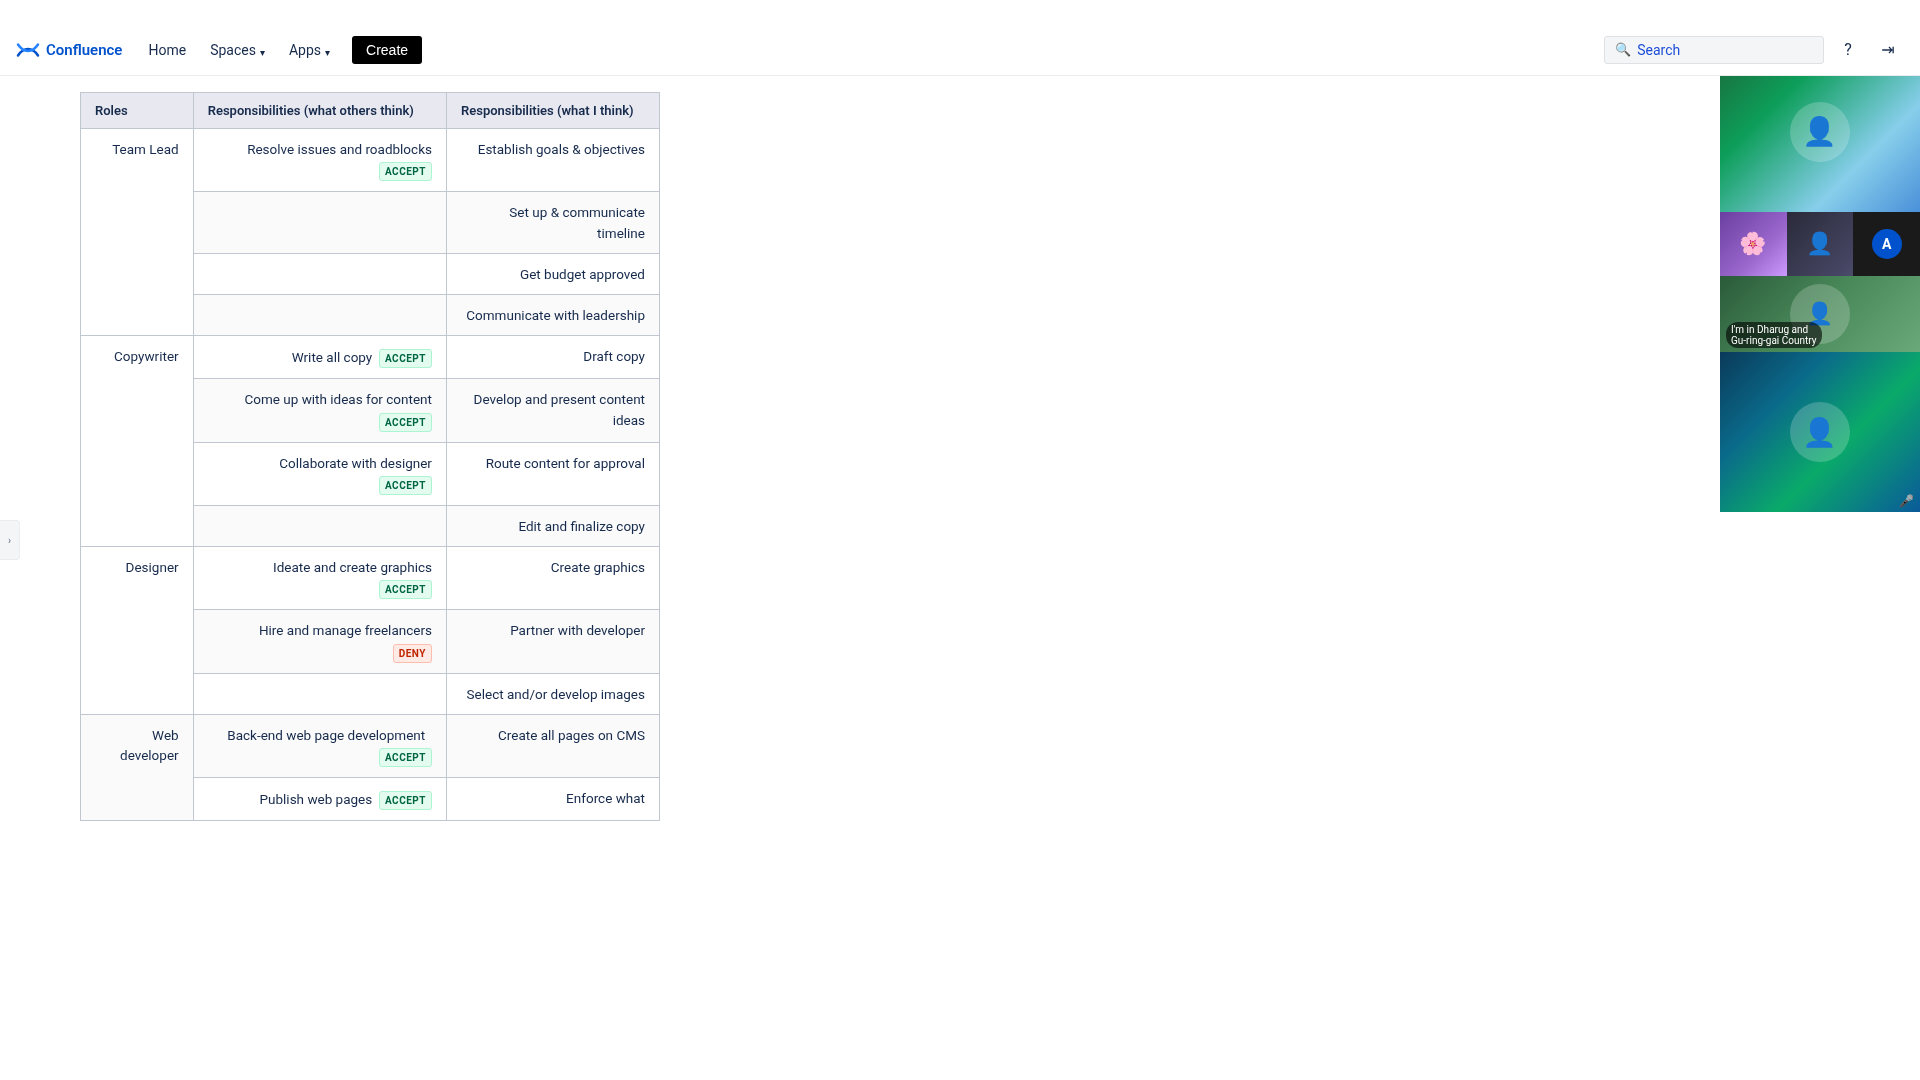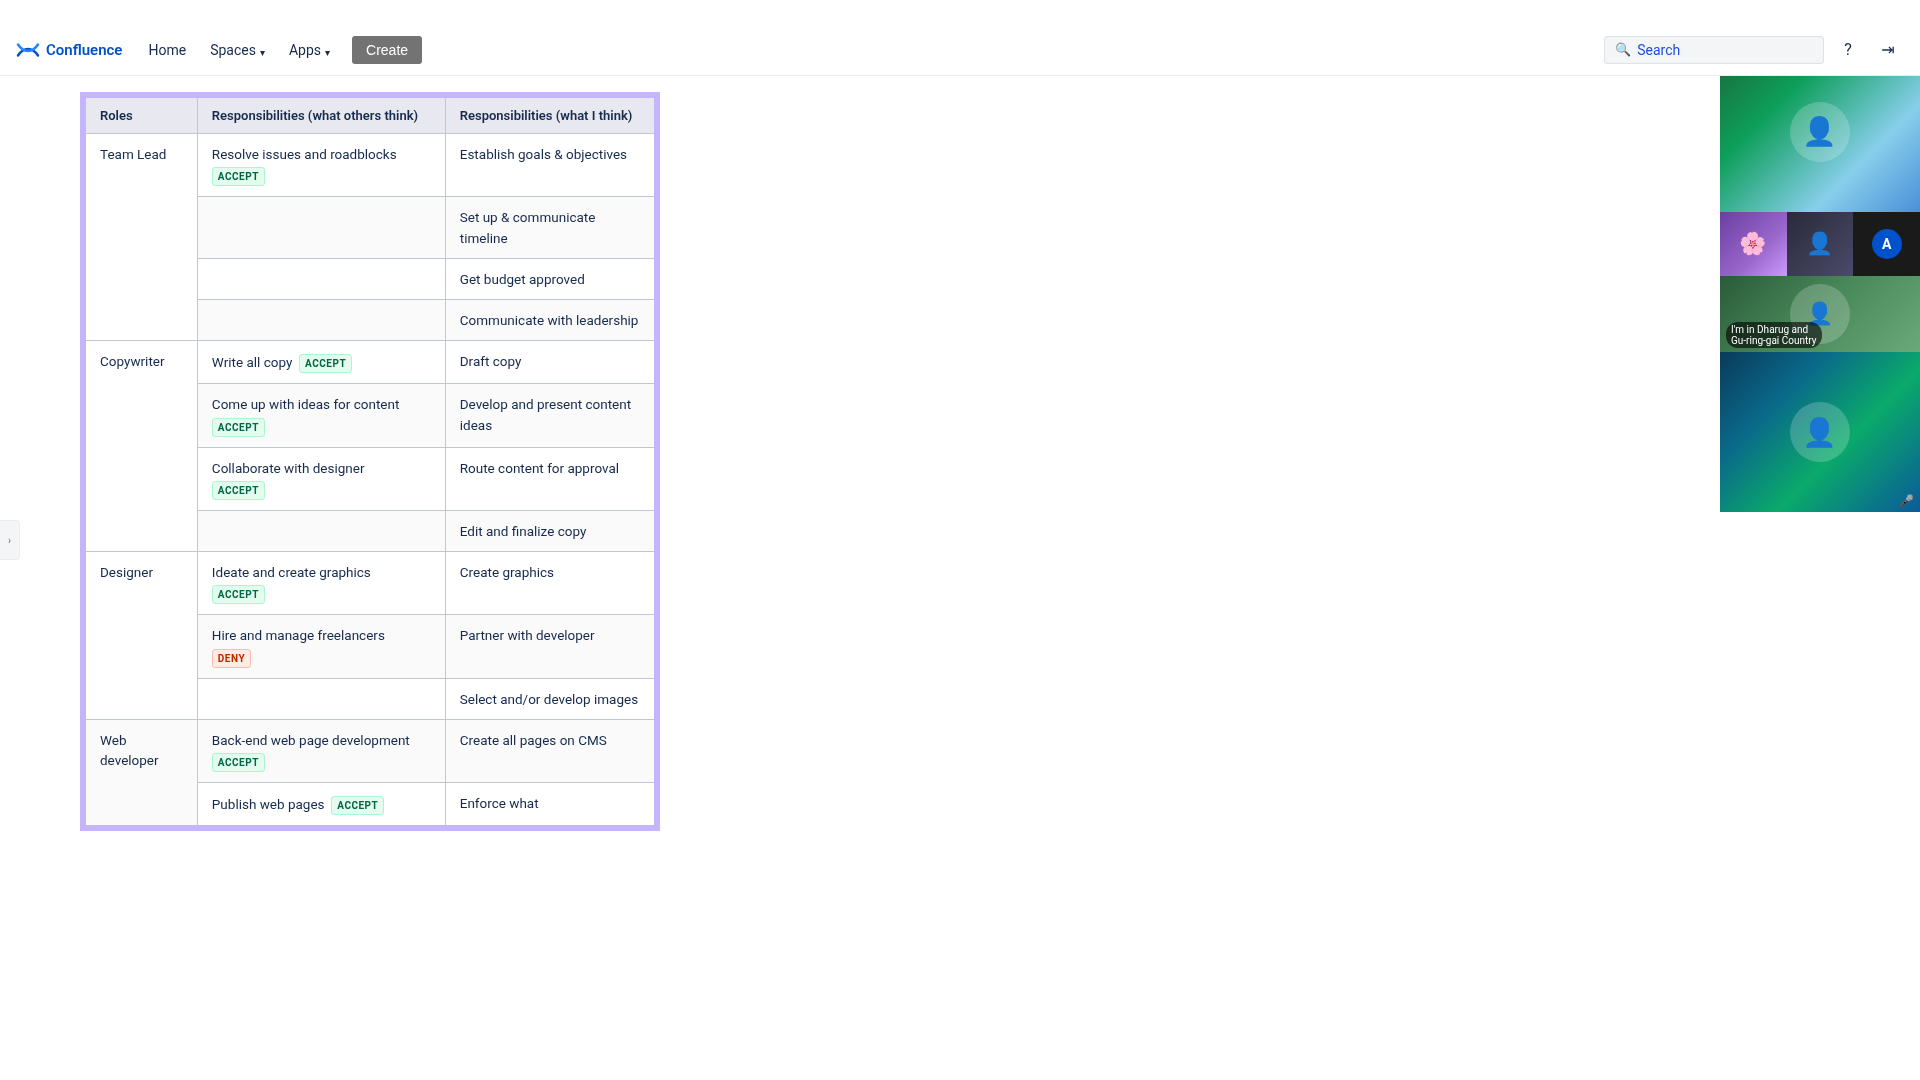--- a/index.html
+++ b/index.html
@@ -14,21 +14,21 @@
     .navbar-logo { display: flex; align-items: center; gap: 6px; margin-right: 16px; }
     .navbar-logo-icon { width: 24px; height: 24px; }
     .navbar-logo-text { font-size: 15px; font-weight: 600; color: #0052CC; }
     .navbar-nav { display: flex; align-items: center; gap: 4px; }
     .nav-item {
       padding: 6px 10px; border-radius: 3px; cursor: pointer;
       font-size: 14px; color: #172B4D; display: flex; align-items: flex-end; gap: 4px;
     }
     .nav-chevron { font-size: 10px; }
     .btn-create {
-      background: #737373; color: #fff; border: none; border-radius: 3px;
+      background: #000000; color: #fff; border: none; border-radius: 3px;
       padding: 6px 14px; cursor: pointer; font-size: 14px; font-weight: 500;
       margin-left: 8px;
     }
     .navbar-right { margin-left: auto; display: flex; align-items: center; gap: 8px; }
     .search-box {
       display: flex; align-items: center; gap: 6px;
       border: 1px solid #DFE1E6; border-radius: 3px; padding: 5px 10px;
       width: 220px; cursor: text; background: #F4F5F7;
     }
     .search-box-icon { color: #7A869A; font-size: 13px; }
@@ -54,31 +54,32 @@
       max-width: 1240px;
     }
     .page-title {
       font-size: 28px; font-weight: 600; color: #172B4D;
       margin-bottom: 40px;
     }
 
     
     .roles-table {
       border-collapse: collapse; width: 580px;
-      border: 6px solid #c4b5fd;
+      border: 1px solid #c4b5fd;
     }
     .roles-table th {
       background: #E8E8F0; padding: 10px 14px;
       text-align: left; font-weight: 600; font-size: 13px;
       color: #172B4D; border: 1px solid #C1C7D0;
     }
     .roles-table td {
       padding: 10px 14px; vertical-align: top;
       border: 1px solid #C1C7D0; font-size: 13.5px; color: #172B4D;
       line-height: 1.5;
+      text-align: right;
     }
     .roles-table tr:nth-child(even) td { background: #FAFAFA; }
     .badge {
       display: inline-block; padding: 1px 5px; border-radius: 3px;
       font-size: 10px; font-weight: 700; margin-top: 3px; letter-spacing: 0.5px;
     }
     .badge-accept { background: #E3FCEF; color: #006644; border: 1px solid #ABF5D1; }
     .badge-deny { background: #FFEBE6; color: #BF2600; border: 1px solid #FFBDAD; }
 
     

